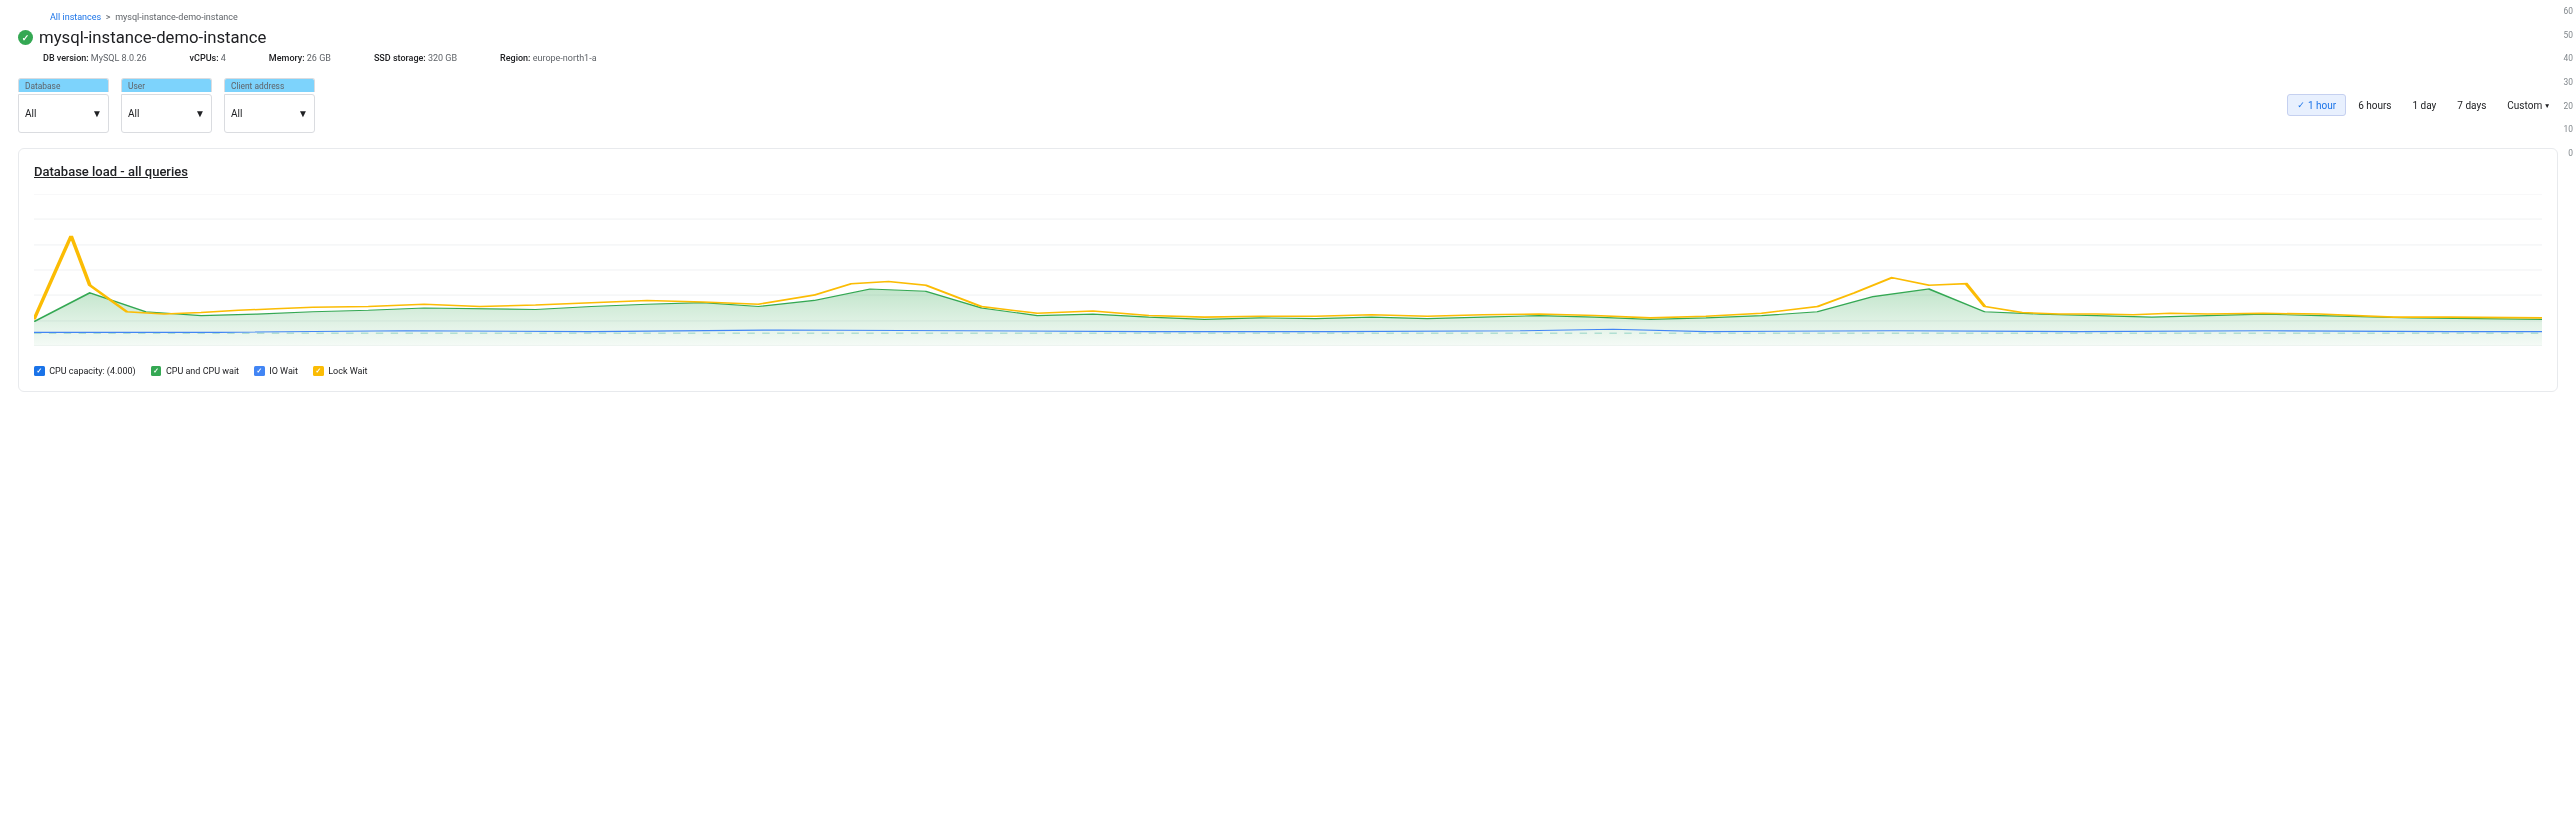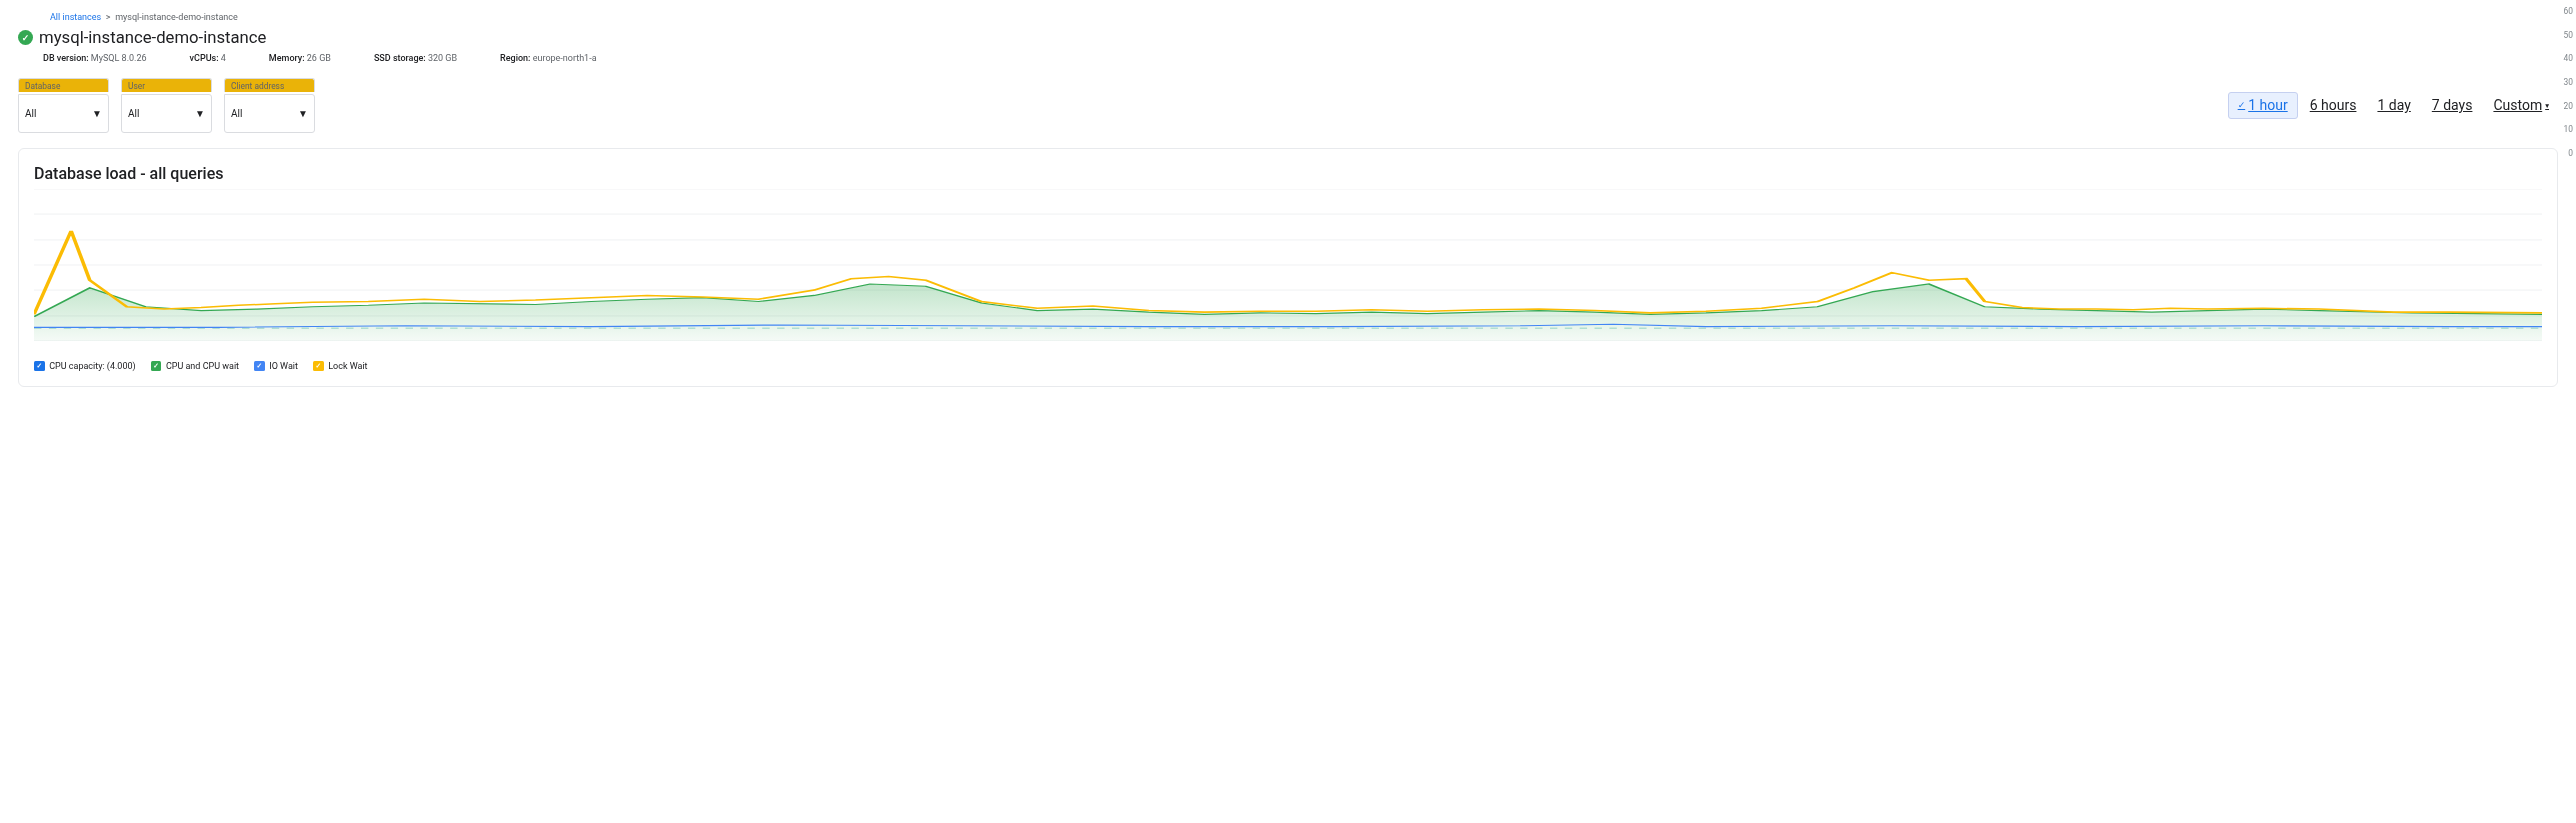--- a/index.html
+++ b/index.html
@@ -12,34 +12,34 @@
 
     .instance-title { display: flex; align-items: center; gap: 6px; font-size: 16.7px; font-weight: 400; color: #202124; margin-bottom: 6px; }
     .status-icon { width: 15px; height: 15px; background: #34a853; border-radius: 50%; display: flex; align-items: center; justify-content: center; flex-shrink: 0; }
     .status-icon::after { content: '✓'; color: white; font-size: 9px; font-weight: bold; }
 
     .instance-meta { display: flex; gap: 18px; font-size: 9px; color: #5f6368; margin-bottom: 15px; }
     .instance-meta span b { color: #202124; font-weight: 500; padding-left: 25px; }
 
     .filters-row { display: flex; align-items: center; gap: 12px; margin-bottom: 15px; }
     .filter-group { display: flex; flex-direction: column; gap: 1.5px; }
-    .filter-label { font-size: 8.4px; color: #5f6368; border: 0.8px solid #dadce0; border-bottom: none; padding: 1.5px 6px; border-radius: 3px 3px 0 0; background: #eab308; }
+    .filter-label { font-size: 8.4px; color: #5f6368; border: 0.8px solid #dadce0; border-bottom: none; padding: 1.5px 6px; border-radius: 3px 3px 0 0; background: #7dd3fc; }
     .filter-select { display: flex; align-items: center; border: 0.8px solid #dadce0; border-radius: 0 3px 3px 3px; padding: 13px 6px; min-width: 91px; cursor: pointer; background: #fff; gap: 16px; justify-content: space-between; }
     .filter-select span { font-size: 10px; color: #202124; }
     .filter-arrow { font-size: 7.6px; color: #5f6368; }
 
     .time-range { margin-left: auto; display: flex; align-items: center; gap: 3px; }
-    .time-btn { padding: 4.6px 9px; border-radius: 3px; border: none; background: transparent; cursor: pointer; font-size: 14px; color: #202124; font-family: inherit; text-decoration: underline; }
+    .time-btn { padding: 4.6px 9px; border-radius: 3px; border: none; background: transparent; cursor: pointer; font-size: 10px; color: #202124; font-family: inherit; }
     .time-btn.active { background: #e8f0fe; color: #1a73e8; display: flex; align-items: center; gap: 3px; border: 0.8px solid #c5d0f0; }
     .time-btn.active::before { content: '✓'; color: #1a73e8; font-size: 9px; }
     .time-btn-custom { display: flex; align-items: center; gap: 3px; }
     .time-btn-custom::after { content: '▾'; font-size: 7.6px; }
 
     .chart-section { background: #fff; border: 0.8px solid #e8eaed; border-radius: 6px; padding: 15px; margin-bottom: 12px; }
-    .chart-title { font-size: 16px; font-weight: 500; color: #202124; margin-bottom: 6px; }
+    .chart-title { font-size: 13px; font-weight: 500; color: #202124; margin-bottom: 15px; text-decoration: underline; }
     .chart-desc { font-size: 9px; color: #5f6368; margin-bottom: 12px; }
     .chart-desc a { color: #1a73e8; text-decoration: none; }
     .chart-svg { width: 100%; height: 100%; }
 
     .chart-yaxis { position: absolute; right: 0; top: 6px; height: 100%; display: flex; flex-direction: column; justify-content: space-between; font-size: 8.4px; color: #80868b; padding-right: 3px; width: 23px; text-align: right; }
 
     .chart-xaxis { display: flex; justify-content: space-between; font-size: 8.4px; color: #80868b; margin-top: 3px; padding: 0 1.5px; }
 
     .legend { display: flex; align-items: center; gap: 15px; margin-top: 20px; }
     .legend-item { display: flex; align-items: center; gap: 4.6px; font-size: 9px; color: #202124; }

